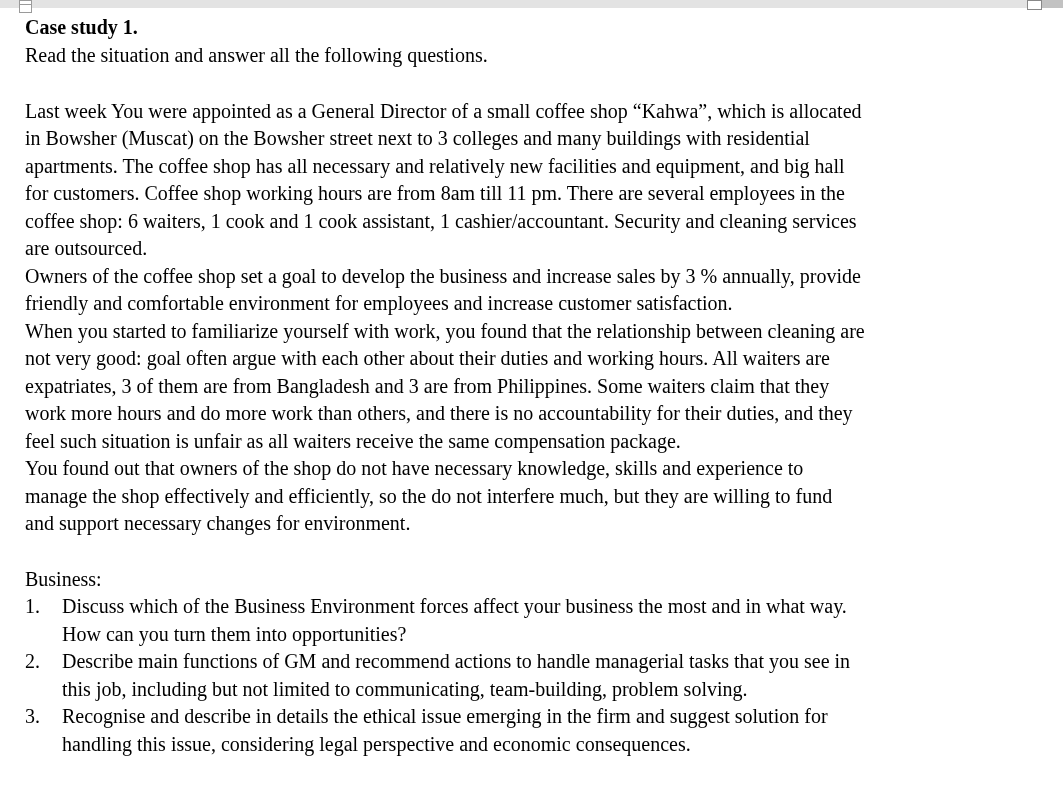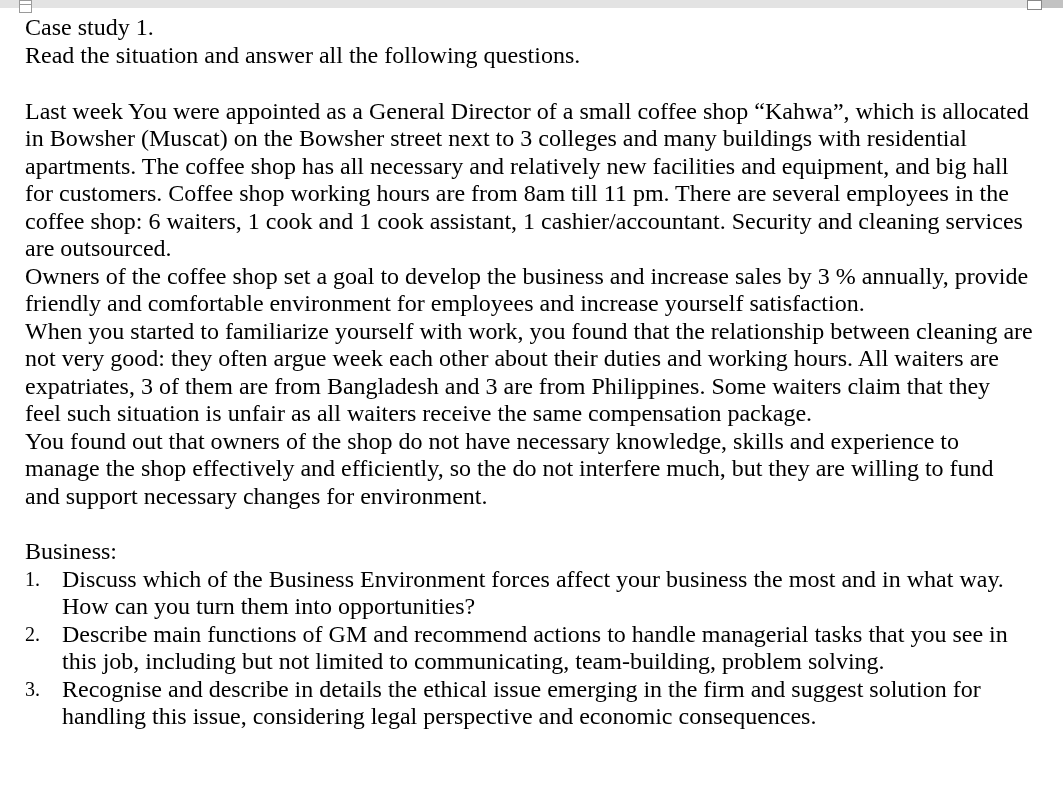--- a/index.html
+++ b/index.html
@@ -48,27 +48,27 @@
 
   
   .content {
     position: absolute;
     left: 25px; top: 13px;
     width: 1015px;
     color: #000000;
     font-family: "Liberation Serif", serif;
   }
   .doc-title {
-    font-size: 24px;
-    font-weight: 400;
+    font-size: 20px;
+    font-weight: 700;
     line-height: 29px;
     white-space: nowrap;
   }
   .line {
-    font-size: 24px;
+    font-size: 20px;
     line-height: 27.5px;
     white-space: nowrap;
   }
   .spacer { height: 28px; }
   .q-row { display: flex; }
   .q-num {
     flex: 0 0 37px;
     width: 37px;
     font-size: 20px;
     line-height: 27.5px;
@@ -91,26 +91,27 @@
       <div>
         <div class="line">Last week You were appointed as a General Director of a small coffee shop “Kahwa”, which is allocated</div>
         <div class="line">in Bowsher (Muscat) on the Bowsher street next to 3 colleges and many buildings with residential</div>
         <div class="line">apartments. The coffee shop has all necessary and relatively new facilities and equipment, and big hall</div>
         <div class="line">for customers. Coffee shop working hours are from 8am till 11 pm. There are several employees in the</div>
         <div class="line">coffee shop: 6 waiters, 1 cook and 1 cook assistant, 1 cashier/accountant. Security and cleaning services</div>
         <div class="line">are outsourced.</div>
       </div>
       <div>
         <div class="line">Owners of the coffee shop set a goal to develop the business and increase sales by 3 % annually, provide</div>
-        <div class="line">friendly and comfortable environment for employees and increase yourself satisfaction.</div>
+        <div class="line">friendly and comfortable environment for employees and increase customer satisfaction.</div>
       </div>
       <div>
         <div class="line">When you started to familiarize yourself with work, you found that the relationship between cleaning are</div>
-        <div class="line">not very good: they often argue week each other about their duties and working hours. All waiters are</div>
+        <div class="line">not very good: goal often argue with each other about their duties and working hours. All waiters are</div>
         <div class="line">expatriates, 3 of them are from Bangladesh and 3 are from Philippines. Some waiters claim that they</div>
+        <div class="line">work more hours and do more work than others, and there is no accountability for their duties, and they</div>
         <div class="line">feel such situation is unfair as all waiters receive the same compensation package.</div>
       </div>
       <div>
         <div class="line">You found out that owners of the shop do not have necessary knowledge, skills and experience to</div>
         <div class="line">manage the shop effectively and efficiently, so the do not interfere much, but they are willing to fund</div>
         <div class="line">and support necessary changes for environment.</div>
       </div>
     </div>
   <div class="spacer"></div>
   <div class="line">Business:</div>

